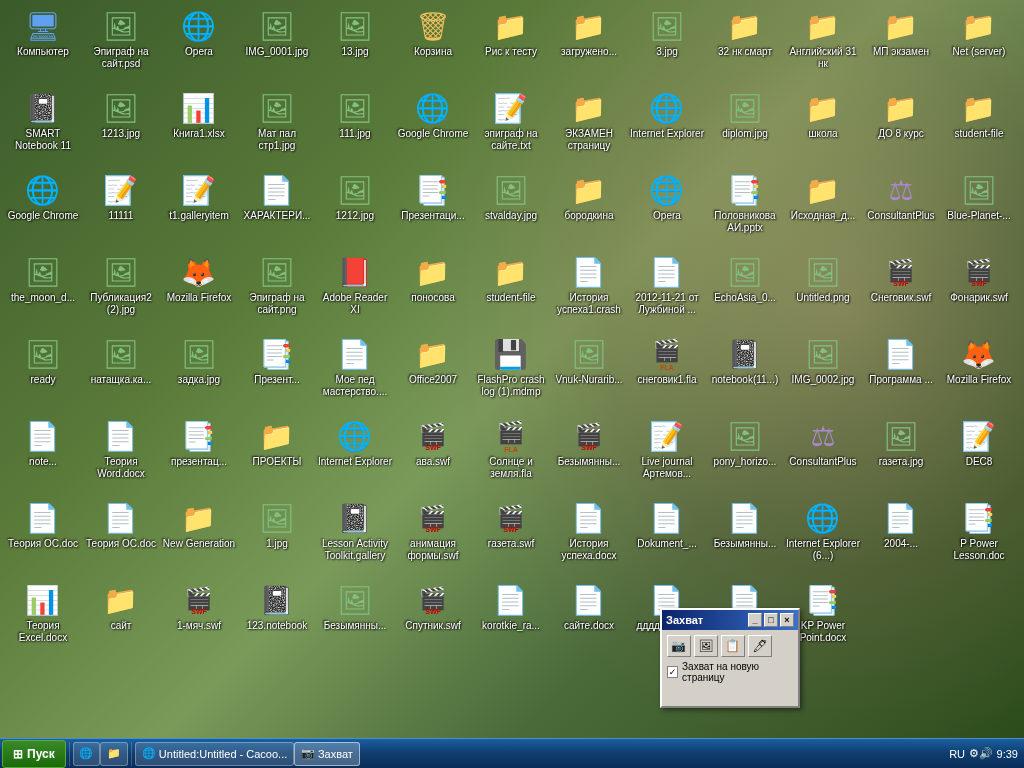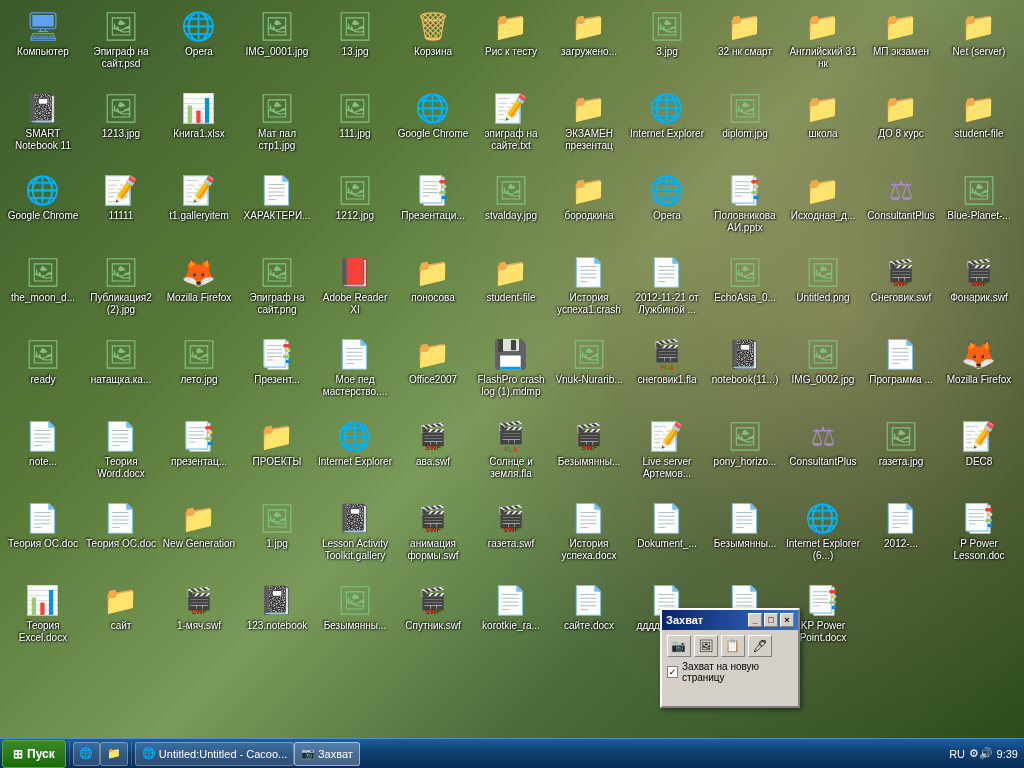--- a/index.html
+++ b/index.html
@@ -298,21 +298,21 @@
     <div class="icon">
       <div class="icon-img" style="color: rgb(232, 128, 32); font-size: 28px;">🌐</div>
       <div class="icon-label">Google Chrome</div>
     </div>
     <div class="icon">
       <div class="icon-img" style="color: rgb(204, 204, 204); font-size: 28px;">📝</div>
       <div class="icon-label">эпиграф на сайте.txt</div>
     </div>
     <div class="icon">
       <div class="icon-img" style="color: rgb(240, 192, 96); font-size: 28px;">📁</div>
-      <div class="icon-label">ЭКЗАМЕН презентац</div>
+      <div class="icon-label">ЭКЗАМЕН страницу</div>
     </div>
     <div class="icon">
       <div class="icon-img" style="color: rgb(34, 85, 170); font-size: 28px;">🌐</div>
       <div class="icon-label">Internet Explorer</div>
     </div>
     <div class="icon">
       <div class="icon-img" style="color: rgb(128, 192, 128); font-size: 28px;">🖼</div>
       <div class="icon-label">diplom.jpg</div>
     </div>
     <div class="icon">
@@ -434,21 +434,21 @@
     <div class="icon">
       <div class="icon-img" style="color: rgb(128, 192, 128); font-size: 28px;">🖼</div>
       <div class="icon-label">ready</div>
     </div>
     <div class="icon">
       <div class="icon-img" style="color: rgb(128, 192, 128); font-size: 28px;">🖼</div>
       <div class="icon-label">натащка.ка...</div>
     </div>
     <div class="icon">
       <div class="icon-img" style="color: rgb(128, 192, 128); font-size: 28px;">🖼</div>
-      <div class="icon-label">лето.jpg</div>
+      <div class="icon-label">задка.jpg</div>
     </div>
     <div class="icon">
       <div class="icon-img" style="color: rgb(192, 57, 43); font-size: 28px;">📑</div>
       <div class="icon-label">Презент...</div>
     </div>
     <div class="icon">
       <div class="icon-img" style="color: rgb(43, 92, 173); font-size: 28px;">📄</div>
       <div class="icon-label">Мое пед мастерство....</div>
     </div>
     <div class="icon">
@@ -510,21 +510,21 @@
     <div class="icon">
       <div class="icon-img" style="color: rgb(204, 68, 0); font-size: 22px; flex-direction: column; display: flex; align-items: center;">🎬<span style="font-size: 7px; color: rgb(204, 68, 0); font-weight: bold; display: block;">FLA</span></div>
       <div class="icon-label">Солнце и земля.fla</div>
     </div>
     <div class="icon">
       <div class="icon-img" style="color: rgb(204, 0, 0); font-size: 22px; flex-direction: column; display: flex; align-items: center;">🎬<span style="font-size: 7px; color: rgb(204, 0, 0); font-weight: bold; display: block; margin-top: -4px;">SWF</span></div>
       <div class="icon-label">Безымянны...</div>
     </div>
     <div class="icon">
       <div class="icon-img" style="color: rgb(204, 204, 204); font-size: 28px;">📝</div>
-      <div class="icon-label">Live server Артемов...</div>
+      <div class="icon-label">Live journal Артемов...</div>
     </div>
     <div class="icon">
       <div class="icon-img" style="color: rgb(128, 192, 128); font-size: 28px;">🖼</div>
       <div class="icon-label">pony_horizo...</div>
     </div>
     <div class="icon">
       <div class="icon-img" style="color: rgb(170, 136, 204); font-size: 28px;">⚖</div>
       <div class="icon-label">ConsultantPlus</div>
     </div>
     <div class="icon">
@@ -574,21 +574,21 @@
     <div class="icon">
       <div class="icon-img" style="color: rgb(43, 92, 173); font-size: 28px;">📄</div>
       <div class="icon-label">Безымянны...</div>
     </div>
     <div class="icon">
       <div class="icon-img" style="color: rgb(34, 85, 170); font-size: 28px;">🌐</div>
       <div class="icon-label">Internet Explorer (6...)</div>
     </div>
     <div class="icon">
       <div class="icon-img" style="color: rgb(43, 92, 173); font-size: 28px;">📄</div>
-      <div class="icon-label">2012-...</div>
+      <div class="icon-label">2004-...</div>
     </div>
     <div class="icon">
       <div class="icon-img" style="color: rgb(192, 57, 43); font-size: 28px;">📑</div>
       <div class="icon-label">P Power Lesson.doc</div>
     </div>
     <div class="icon">
       <div class="icon-img" style="color: rgb(30, 126, 52); font-size: 28px;">📊</div>
       <div class="icon-label">Теория Excel.docx</div>
     </div>
     <div class="icon">

